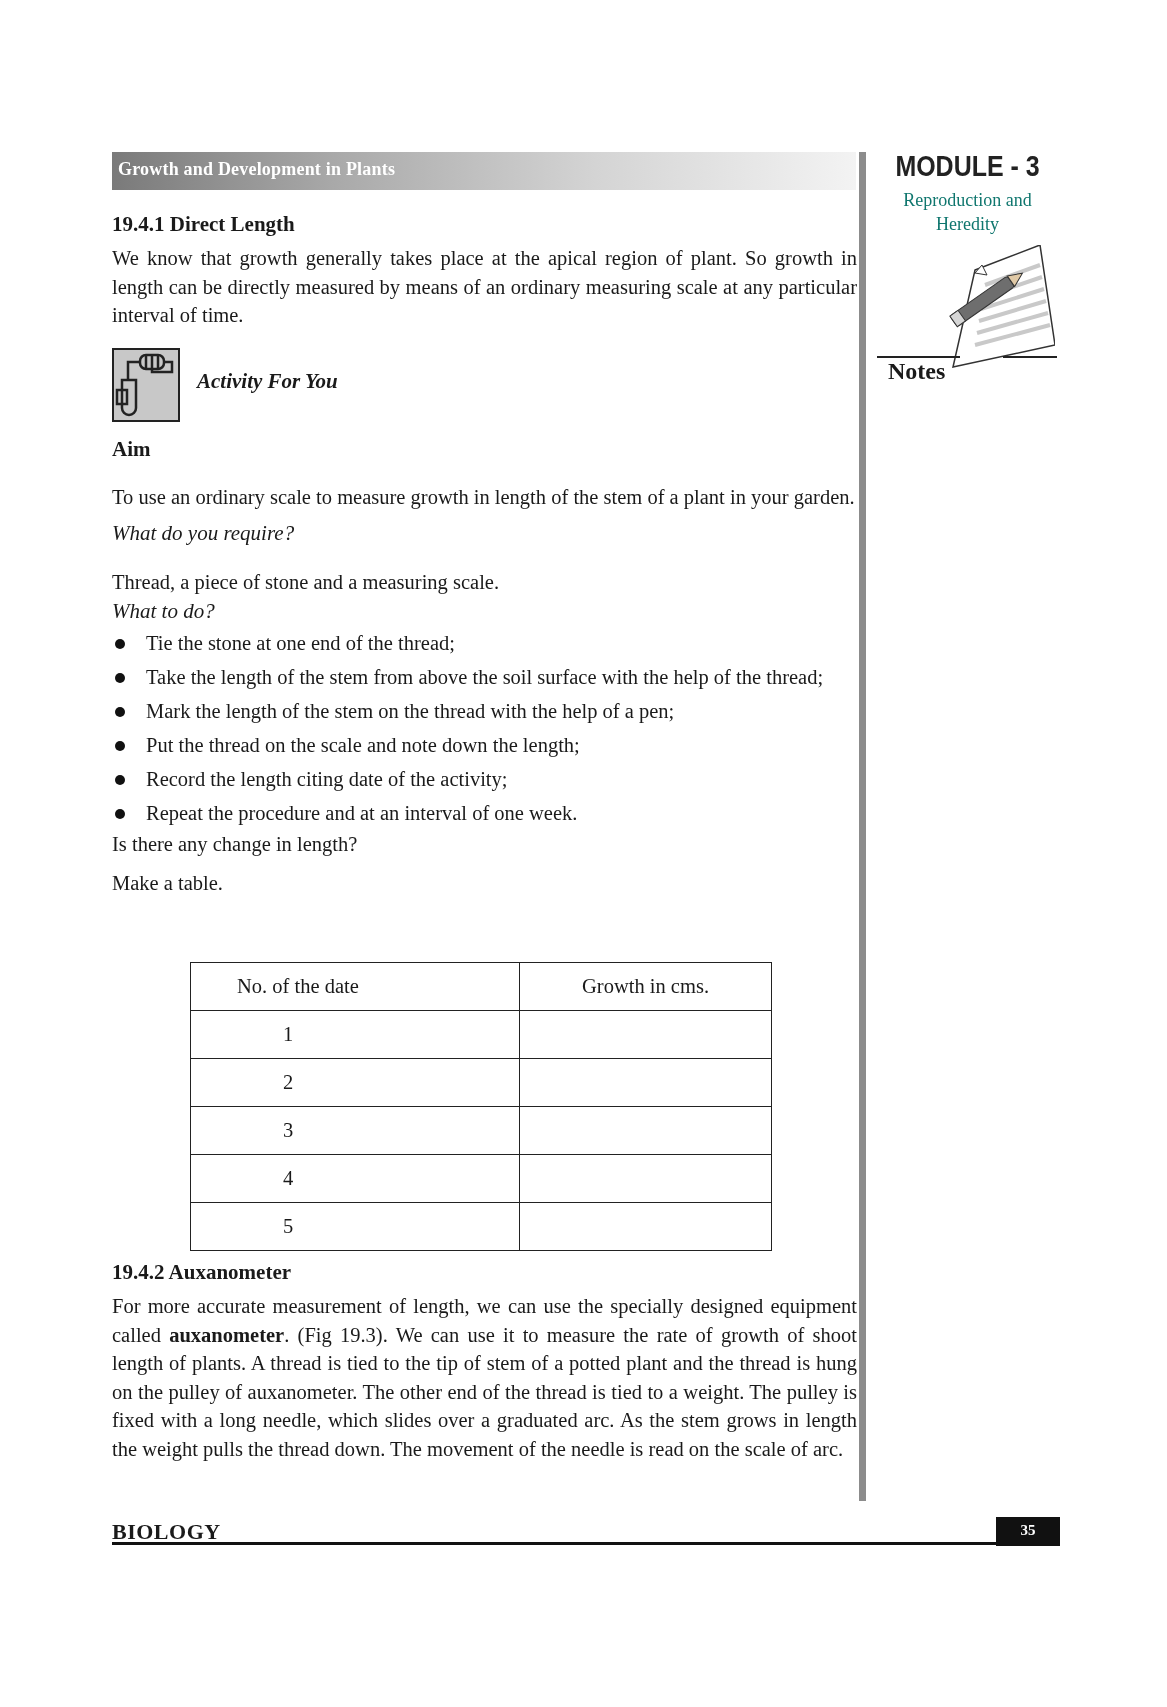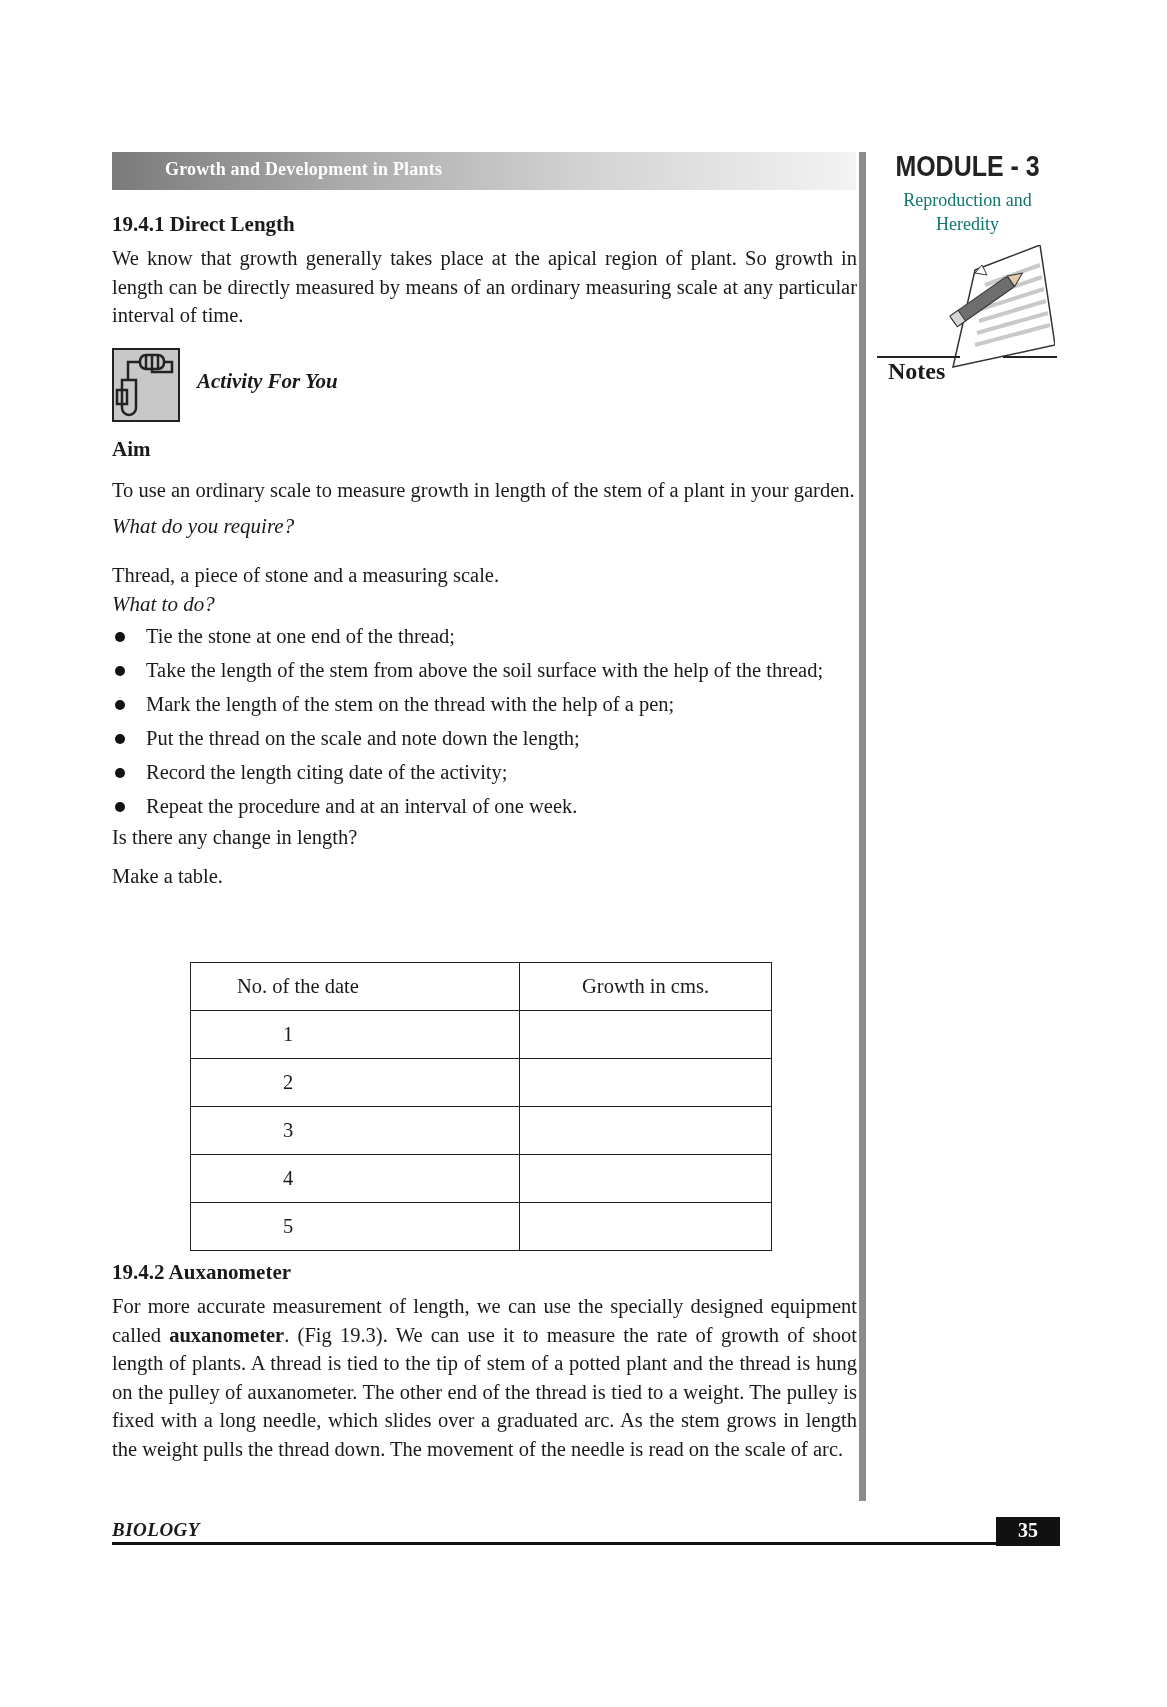--- a/index.html
+++ b/index.html
@@ -1,21 +1,21 @@
 <!DOCTYPE html>
 <html><head>
 <meta charset="utf-8">
 <style>
   html,body{margin:0;padding:0;background:#fff;}
   body{width:1167px;height:1707px;position:relative;overflow:hidden;
        font-family:"Liberation Serif","DejaVu Serif",serif;color:#1a1a1a;}
   .abs{position:absolute;}
   .header-bar{left:112px;top:152px;width:744px;height:38px;
     background:linear-gradient(to right,#7a7a7a 0%,#a9a9a9 30%,#d4d4d4 65%,#f3f3f3 100%);}
-  .header-bar span{position:absolute;left:6px;top:7px;color:#fff;font-weight:bold;font-size:18px;letter-spacing:0.2px;margin-left:47px;}
+  .header-bar span{position:absolute;left:6px;top:7px;color:#fff;font-weight:bold;font-size:18px;letter-spacing:0.2px;}
   .vbar{left:859px;top:152px;width:7px;height:1349px;background:#8c8c8c;}
   .module{left:880px;top:150px;width:175px;text-align:center;font-family:"Liberation Sans","DejaVu Sans",sans-serif;
           font-weight:bold;font-size:29px;color:#222;transform:scaleX(0.86);transform-origin:center;}
   .module-sub{left:880px;top:188px;width:175px;text-align:center;font-size:18px;line-height:24px;color:#0f766e;}
   .notes-line-l{left:877px;top:356px;width:83px;height:2px;background:#222;}
   .notes-line-r{left:1003px;top:356px;width:54px;height:2px;background:#222;}
   .notes{left:888px;top:358px;font-size:24px;font-weight:bold;}
   .notes-icon{left:945px;top:245px;}
   h3.sec{margin:0;font-size:21px;font-weight:bold;}
   p.body{margin:0;font-size:20.5px;line-height:28.5px;text-align:justify;width:745px;}
@@ -26,22 +26,22 @@
   ul.bul{margin:0;padding:0;list-style:none;width:745px;}
   ul.bul li{position:relative;padding-left:34px;font-size:20.5px;line-height:28.5px;text-align:justify;margin-bottom:5.5px;}
   ul.bul li .dot{position:absolute;left:3px;top:10px;width:10px;height:10px;border-radius:50%;background:#111;}
   table.wk{position:absolute;left:190px;top:962px;width:582px;border-collapse:collapse;font-size:20.5px;}
   table.wk td, table.wk th{border:1.5px solid #222;font-weight:normal;}
   table.wk th{height:45px;}
   table.wk th:first-child{text-align:left;padding-left:46px;}
   table.wk td{height:45px;}
   table.wk td.n{text-align:left;padding-left:92px;}
   .footer-line{left:112px;top:1542px;width:884px;height:3px;background:#111;}
-  .footer-biology{left:112px;top:1519px;font-size:19px;font-style:italic;font-weight:bold;letter-spacing:0.5px;}
-  .page-num{left:996px;top:1517px;width:64px;height:29px;background:#111;color:#fff;text-align:center;font-weight:bold;font-size:20px;line-height:26px;}
+  .footer-biology{left:112px;top:1519px;font-size:22px;font-weight:bold;letter-spacing:0.5px;}
+  .page-num{left:996px;top:1517px;width:64px;height:29px;background:#111;color:#fff;text-align:center;font-weight:bold;font-size:15px;line-height:26px;}
 </style>
 </head>
 <body>
 
 <div class="abs header-bar">
   <span>Growth and Development in Plants</span>
 </div>
 
 <div class="abs vbar"></div>
 
@@ -89,21 +89,21 @@
       <path d="M50 12 H58 V22 H38 V19"></path>
       <path d="M8 30 H22 V58 a7 7 0 0 1 -14 0 Z"></path>
       <rect x="3" y="40" width="10" height="14"></rect>
     </g>
   </svg>
 </div>
 <div class="abs activity-label">Activity For You</div>
 
 <div class="abs" style="left:112px;top:437px;">
   <div class="sub-b">Aim</div>
-  <p class="body" style="margin-top:14px;">To use an ordinary scale to measure growth in length of the stem of a plant in your garden.</p>
+  <p class="body" style="margin-top:21px;">To use an ordinary scale to measure growth in length of the stem of a plant in your garden.</p>
   <div class="sub-bi" style="margin-top:9px;">What do you require?</div>
   <p class="body" style="margin-top:22px;">Thread, a piece of stone and a measuring scale.</p>
   <div class="sub-bi" style="margin-top:3px;">What to do?</div>
   <ul class="bul" style="margin-top:5px;">
     <li><span class="dot"></span><span>Tie the stone at one end of the thread;</span></li>
     <li><span class="dot"></span><span>Take the length of the stem from above the soil surface with the help of the thread;</span></li>
     <li><span class="dot"></span><span>Mark the length of the stem on the thread with the help of a pen;</span></li>
     <li><span class="dot"></span><span>Put the thread on the scale and note down the length;</span></li>
     <li><span class="dot"></span><span>Record the length citing date of the activity;</span></li>
     <li><span class="dot"></span><span>Repeat the procedure and at an interval of one week.</span></li>

